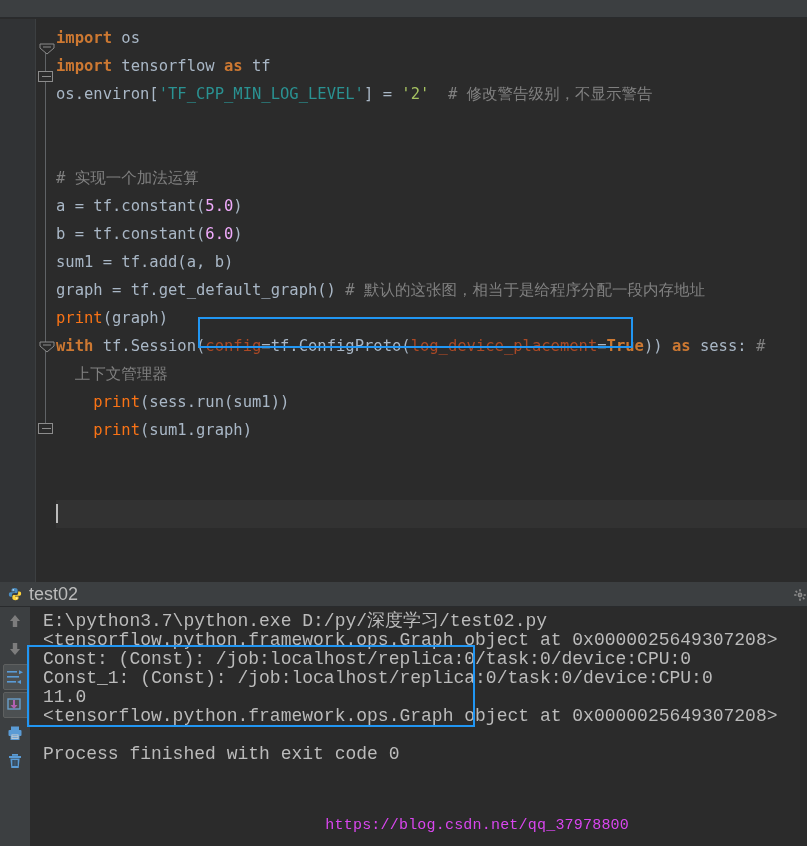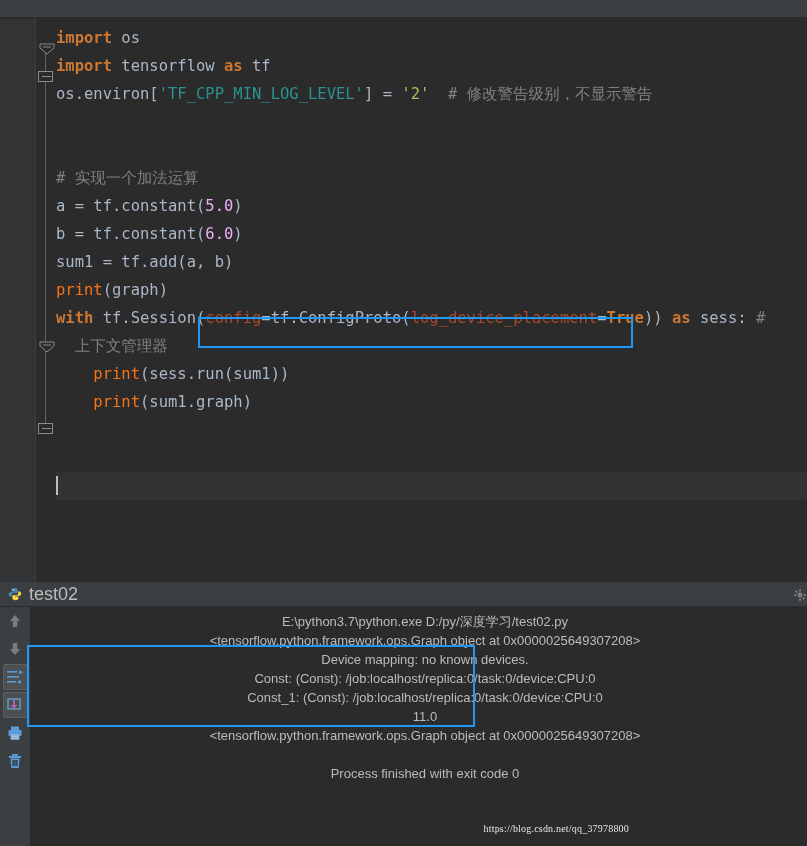--- a/index.html
+++ b/index.html
@@ -106,39 +106,38 @@
     width: 24px; height: 24px; border: 1px solid #5e6060;
     background: #4c5052; border-radius: 2px;
   }
   .tb-btn svg { position: relative; }
 
   .console-body {
     position: absolute; left: 30px; top: 25px; width: 777px; height: 239px;
     background: #2b2b2b; padding: 5px 0 0 13px;
   }
   .ol {
-    height: 19px; line-height: 19px; font-size: 13px;
+    height: 19px; line-height: 19px; font-size: 18px;
     color: #bbbbbb; white-space: pre;
-    font-family: Liberation Sans, sans-serif;
-    text-align: center;
+    font-family: Liberation Mono, monospace;
   }
 
   
   .anno {
     position: absolute; border: 2px solid #2196f3;
     pointer-events: none; background: transparent;
   }
   .anno.code { left: 198px; top: 317px; width: 435px; height: 31px; }
   .anno.out  { left: 27px;  top: 645px; width: 448px; height: 82px; }
 
   
   .watermark {
     position: absolute; right: 26px; bottom: 12px;
-    font-family: Liberation Serif, serif;
-    font-size: 10px; color: #e5e5e5; letter-spacing: .2px;
+    font-family: Liberation Mono, monospace;
+    font-size: 15px; color: #d946ef; letter-spacing: .2px;
   }
 </style>
 </head>
 <body>
 
 <div id="app">
 
   <div class="top-strip"></div>
 
   <div class="editor">
@@ -170,20 +169,21 @@
     <div class="code-area" id="code-area">
         <div class="cl"><span class="kw">import</span><span class="id"> os</span></div>
         <div class="cl"><span class="kw">import</span><span class="id"> tensorflow </span><span class="kw">as</span><span class="id"> tf</span></div>
         <div class="cl"><span class="id">os.environ[</span><span class="teal">'TF_CPP_MIN_LOG_LEVEL'</span><span class="id">] = </span><span class="strg">'2'</span><span class="cmt">  # 修改警告级别，不显示警告</span></div>
         <div class="cl">&nbsp;</div>
         <div class="cl">&nbsp;</div>
         <div class="cl"><span class="cmt"># 实现一个加法运算</span></div>
         <div class="cl"><span class="id">a = tf.constant(</span><span class="num">5.0</span><span class="id">)</span></div>
         <div class="cl"><span class="id">b = tf.constant(</span><span class="num">6.0</span><span class="id">)</span></div>
         <div class="cl"><span class="id">sum1 = tf.add(a, b)</span></div>
+        <div class="cl"><span class="id">graph = tf.get_default_graph()</span><span class="cmt"> # 默认的这张图，相当于是给程序分配一段内存地址</span></div>
         <div class="cl"><span class="blu">print</span><span class="id">(graph)</span></div>
         <div class="cl"><span class="kw">with</span><span class="id"> tf.Session(</span><span class="param">config</span><span class="id">=tf.ConfigProto(</span><span class="param">log_device_placement</span><span class="id">=</span><span class="kw">True</span><span class="id">)) </span><span class="kw">as</span><span class="id"> sess: </span><span class="cmt">#</span></div>
         <div class="cl"><span class="cmt">  上下文管理器</span></div>
         <div class="cl"><span class="id">    </span><span class="blu">print</span><span class="id">(sess.run(sum1))</span></div>
         <div class="cl"><span class="id">    </span><span class="blu">print</span><span class="id">(sum1.graph)</span></div>
         <div class="cl">&nbsp;</div>
         <div class="cl">&nbsp;</div>
         <div class="cl cur"><span class="caret"></span></div>
         <div class="cl">&nbsp;</div>
         <div class="cl">&nbsp;</div>
@@ -262,21 +262,20 @@
           <rect x="5.5" y="7" width="1.2" height="6" fill="#2b2b2b"></rect>
           <rect x="7.4" y="7" width="1.2" height="6" fill="#2b2b2b"></rect>
           <rect x="9.3" y="7" width="1.2" height="6" fill="#2b2b2b"></rect>
         </svg>
       </div>
     </div>
 
     <div class="console-body" id="console-body">
         <div class="ol">E:\python3.7\python.exe D:/py/深度学习/test02.py</div>
         <div class="ol">&lt;tensorflow.python.framework.ops.Graph object at 0x0000025649307208&gt;</div>
-        <div class="ol">Device mapping: no known devices.</div>
         <div class="ol">Const: (Const): /job:localhost/replica:0/task:0/device:CPU:0</div>
         <div class="ol">Const_1: (Const): /job:localhost/replica:0/task:0/device:CPU:0</div>
         <div class="ol">11.0</div>
         <div class="ol">&lt;tensorflow.python.framework.ops.Graph object at 0x0000025649307208&gt;</div>
         <div class="ol">&nbsp;</div>
         <div class="ol">Process finished with exit code 0</div>
       </div>
   </div>
 
   <div class="anno code"></div>

